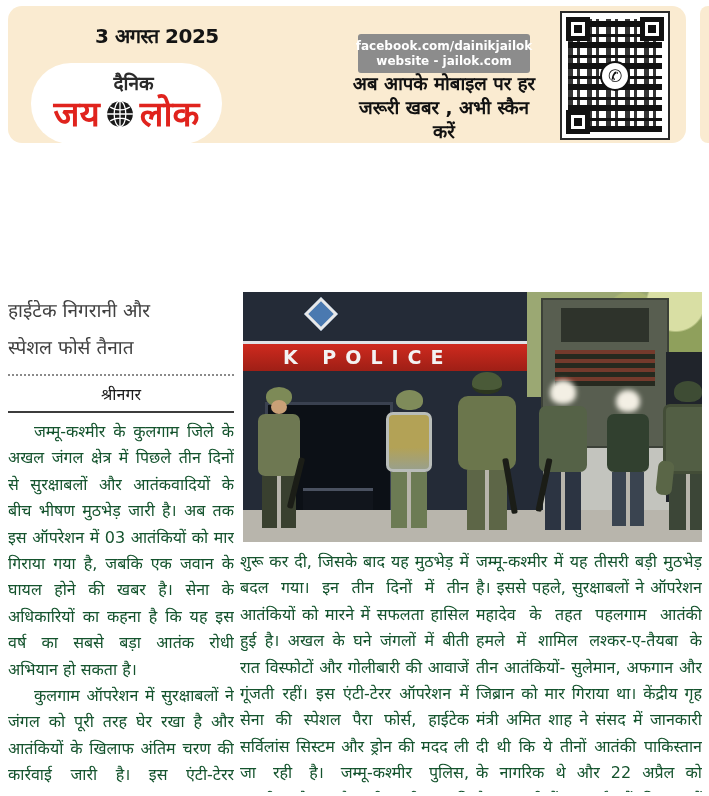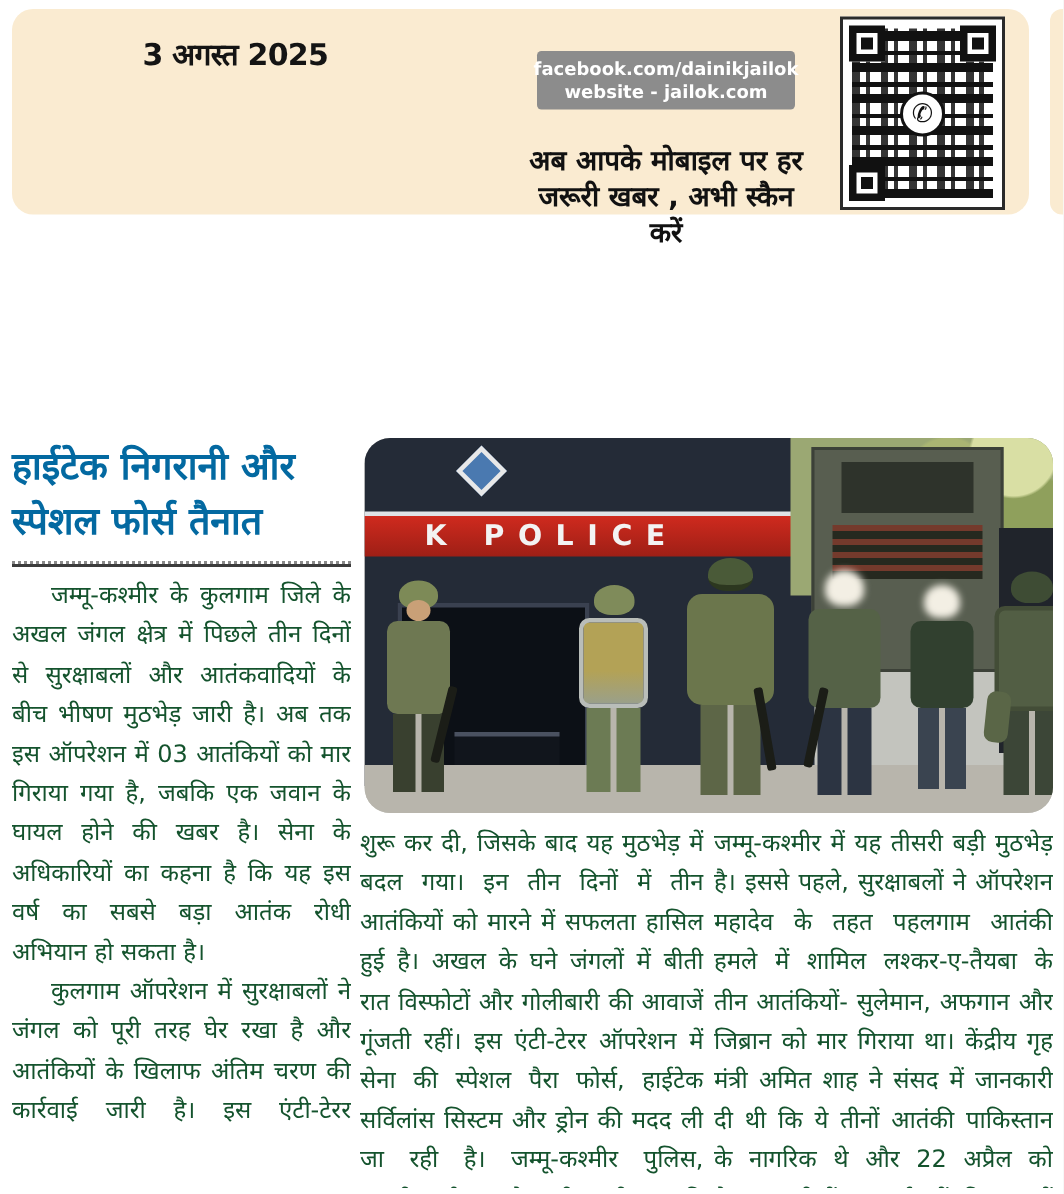--- a/index.html
+++ b/index.html
@@ -11,51 +11,51 @@
   .banner-sliver { position:absolute; left:700px; top:6px; width:9px; height:137px; background:#faebd1; border-radius:8px 0 0 8px; }
   .date { position:absolute; left:42px; top:16px; font-size:20px; font-weight:bold; color:#141414; letter-spacing:-0.5px;margin-left:45px; }
   .logo-pill { position:absolute; left:23px; top:57px; width:191px; height:81px; background:#ffffff; border-radius:40px; text-align:center; }
   .logo-top { margin-top:7px; font-size:19px; font-weight:bold; color:#2b2b2b; padding-left:14px; }
   .logo-main { display:flex; align-items:center; justify-content:center; gap:6px; margin-top:1px; }
   .logo-word { font-size:35px; font-weight:bold; color:#e0231d; line-height:34px; }
   .globe { width:28px; height:28px; display:block; }
   .fb-box { position:absolute; left:350px; top:28px; width:172px; height:39px; background:#8c8c8c; border-radius:3px;
             display:flex; flex-direction:column; align-items:center; justify-content:center; }
   .fb-box div { color:#ffffff; font-weight:bold; font-size:12px; line-height:15px; }
-  .scan-text { position:absolute; left:340px; top:90px; width:192px; text-align:center; font-weight:bold; color:#111;
+  .scan-text { position:absolute; left:340px; top:66px; width:192px; text-align:center; font-weight:bold; color:#111;
                font-size:18.5px; line-height:24px; }
   .qr-box { position:absolute; left:560px; top:11px; width:110px; height:129px; background:#ffffff; border:2px solid #2a2a2a; }
   .qr-grid { position:absolute; inset:6px;
              background:
                repeating-linear-gradient(90deg, rgba(17,17,17,.85) 0 5px, transparent 5px 9px, rgba(17,17,17,.85) 9px 12px, transparent 12px 19px),
                repeating-linear-gradient(0deg, #111 0 6px, #fff 6px 11px, #111 11px 14px, #fff 14px 21px); }
   .finder { position:absolute; width:24px; height:24px; border:5px solid #111; background:#fff; }
   .finder::after { content:""; position:absolute; inset:3px; background:#111; }
   .finder.tl { left:4px; top:4px; } .finder.tr { right:4px; top:4px; } .finder.bl { left:4px; bottom:4px; }
   .wa-circle { position:absolute; left:50%; top:50%; transform:translate(-50%,-50%); width:30px; height:30px;
                background:#fff; border:2px solid #111; border-radius:50%; display:flex; align-items:center; justify-content:center;
                font-size:17px; color:#111; font-weight:bold; }
 
   
   .headline { position:absolute; left:4px; top:146px; width:701px; text-align:center;
               font-family:"DejaVu Serif","DejaVu Sans",serif; font-weight:bold; color:#0d0d0d;
               font-size:45px; line-height:67px; letter-spacing:-1px; }
 
   
   .leftcol { position:absolute; left:8px; top:292px; width:226px; }
-  .subhead { font-size:25px; line-height:37px; font-weight:bold; color:#0369a1; }
+  .subhead { font-size:19px; line-height:37px; font-weight:normal; color:#404040; }
   .rule-dotted { border-top:2px dotted #8a8a8a; margin-top:8px; }
   .byline { text-align:center; font-size:16px; color:#1a1a1a; padding:7px 0 6px 0; font-weight:500; }
   .rule-solid { border-top:2px solid #3c3c3c; }
   .bodytext { font-size:16px; line-height:26.4px; text-align:justify; color:#14532d; }
   .leftcol .bodytext { height:378px; overflow:hidden; padding-top:6px; }
   .bodytext p { text-indent:26px; }
 
   
-  .photo { position:absolute; left:243px; top:292px; width:459px; height:250px; background:#c3c4be; overflow:hidden;border-radius:17px; }
+  .photo { position:absolute; left:243px; top:292px; width:459px; height:250px; background:#c3c4be; overflow:hidden; }
   .veh-left { position:absolute; left:0; top:0; width:300px; height:232px; background:#242b37; }
   .veh-left .topline { position:absolute; left:0; top:49px; width:100%; height:3px; background:#dfe2e6; }
   .veh-stripe { position:absolute; left:0; top:52px; width:100%; height:27px; background:linear-gradient(#cf2a1e,#9e1f16); }
   .veh-text { position:absolute; left:40px; top:54px; color:#f3f3f3; font-weight:bold; font-size:19px; letter-spacing:9px; }
   .emblem { position:absolute; left:66px; top:10px; width:24px; height:24px; transform:rotate(45deg);
             background:#4a79b0; border:3px solid #e8e8e8; }
   .veh-door { position:absolute; left:22px; top:110px; width:128px; height:122px; background:#0c1016; border:3px solid #3a4150; }
   .taillight { position:absolute; left:34px; top:124px; width:13px; height:30px; background:#b23b2c; }
   .veh-step { position:absolute; left:60px; top:196px; width:70px; height:36px; background:#11151c; border-top:3px solid #4a5160; }
   .foliage { position:absolute; right:0; top:0; width:175px; height:105px;
@@ -85,20 +85,32 @@
   .col3 { position:absolute; left:476px; top:549px; width:226px; height:243px; overflow:hidden; }
 </style>
 </head>
 <body>
 
 <div class="page">
 
   <div class="banner">
     <div class="date">3 अगस्त 2025</div>
 
+    <div class="logo-pill">
+      <div class="logo-top">दैनिक</div>
+      <div class="logo-main">
+        <span class="logo-word">जय</span>
+        <svg class="globe" viewBox="0 0 24 24">
+          <circle cx="12" cy="12" r="11" fill="#1a1a1a"></circle>
+          <ellipse cx="12" cy="12" rx="5" ry="11" stroke="#ffffff" stroke-width="1.1" fill="none"></ellipse>
+          <path d="M12 1v22 M1 12h22 M3.5 6c4.5 3.2 12.5 3.2 17 0 M3.5 18c4.5-3.2 12.5-3.2 17 0" stroke="#ffffff" stroke-width="1.1" fill="none"></path>
+        </svg>
+        <span class="logo-word">लोक</span>
+      </div>
+    </div>
 
     <div class="fb-box">
       <div>facebook.com/dainikjailok</div>
       <div>website - jailok.com</div>
     </div>
 
     <div class="scan-text">
       <div>अब आपके मोबाइल पर हर</div>
       <div>जरूरी खबर , अभी स्कैन करें</div>
     </div>
@@ -116,20 +128,21 @@
 
   <div class="headline">
   </div>
 
   <div class="leftcol">
     <div class="subhead">
       <div>हाईटेक निगरानी और</div>
       <div>स्पेशल फोर्स तैनात</div>
     </div>
     <div class="rule-dotted"></div>
+    <div class="byline">श्रीनगर</div>
     <div class="rule-solid"></div>
     <div class="bodytext">
       <p>जम्मू-कश्मीर के कुलगाम जिले के अखल जंगल क्षेत्र में पिछले तीन दिनों से सुरक्षाबलों और आतंकवादियों के बीच भीषण मुठभेड़ जारी है। अब तक इस ऑपरेशन में 03 आतंकियों को मार गिराया गया है, जबकि एक जवान के घायल होने की खबर है। सेना के अधिकारियों का कहना है कि यह इस वर्ष का सबसे बड़ा आतंक रोधी अभियान हो सकता है।</p>
       <p>कुलगाम ऑपरेशन में सुरक्षाबलों ने जंगल को पूरी तरह घेर रखा है और आतंकियों के खिलाफ अंतिम चरण की कार्रवाई जारी है। इस एंटी-टेरर ऑपरेशन पर जम्मू-कश्मीर के डीजीपी और सेना की 15वीं कोर के कमांडर कड़ी नजर बनाए हुए हैं। इस संबंध में क्षेत्र के पुलिस अधिकारियों का कहना है, कि 1 अगस्त को आतंकियों की मौजूदगी की खुफिया सूचना के आधार पर यह अभियान शुरू किया गया था। तलाशी के दौरान आतंकियों ने गोलीबारी</p>
     </div>
   </div>
 
   <div class="photo">
     <div class="veh-left">
       <div class="topline"></div>

